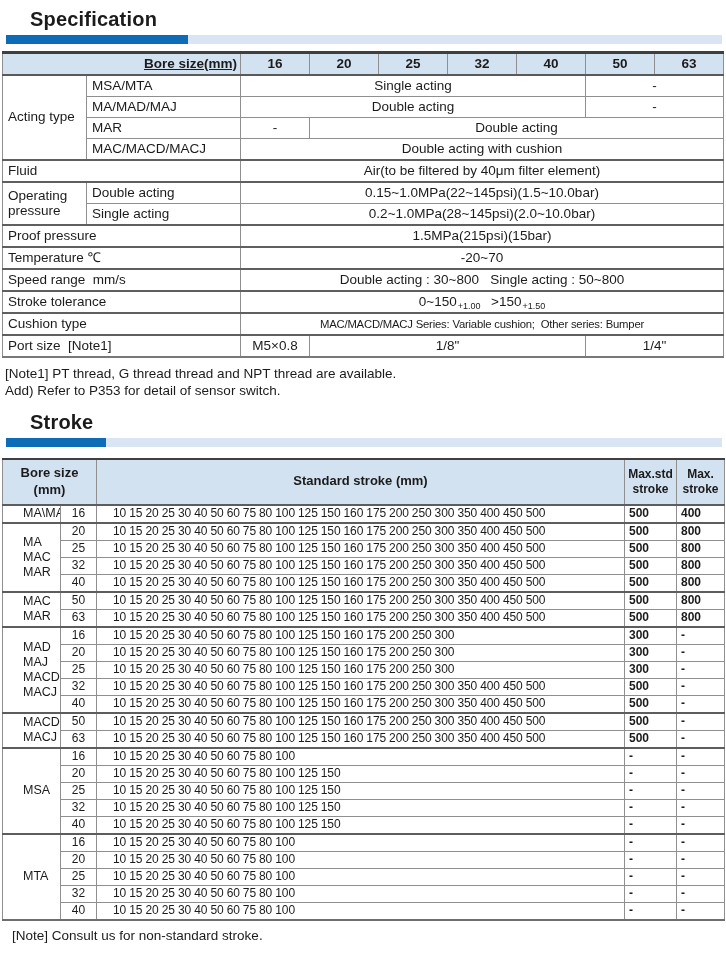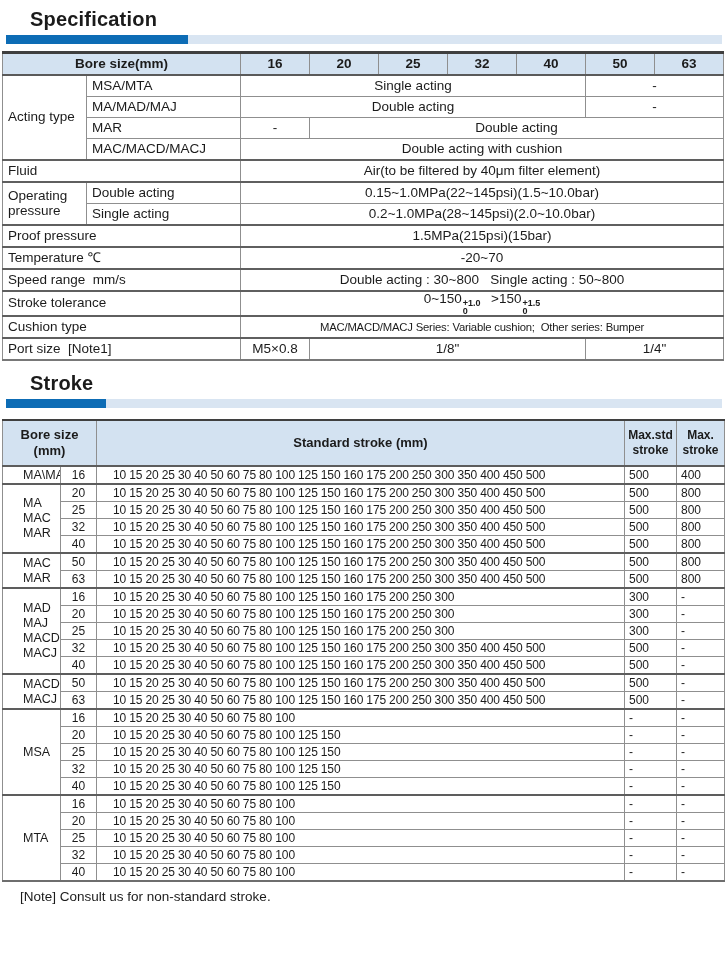--- a/index.html
+++ b/index.html
@@ -11,42 +11,42 @@
   .sec-bar .dk{background:#0d6cb5;height:100%;}
   .sec-bar .lt{background:#d9e5f2;flex:1;height:100%;}
 
   table{border-collapse:collapse;table-layout:fixed;width:722px;margin-left:2px;}
   td,th{border:1px solid #8f8f8f;overflow:hidden;}
 
   
   table.spec{margin-top:7px;border-top:3px solid #3f3f3f;border-bottom:2px solid #787878;}
   .spec td,.spec th{height:20px;font-size:13.5px;line-height:1.1;padding:0 3px;text-align:center;font-weight:normal;}
   .spec tr.hdr th{background:#d3e2f1;font-weight:bold;border-bottom:2px solid #5a5a5a;}
-  .spec tr.hdr th.first{text-align:center;}
+  .spec tr.hdr th.first{text-align:right;text-decoration:underline;}
   .spec td.lab{text-align:left;padding-left:5px;margin-left:22px;}
   .spec td.sub{text-align:left;padding-left:5px;}
   .spec tr.sect td{border-top:2px solid #5f5f5f;}
   .spec td.small{font-size:11.3px;letter-spacing:-.2px;}
   .spec td.pre{white-space:pre;}
-  .stk2{display:inline-flex;flex-direction:column;font-size:9px;line-height:8px;vertical-align:-3px;margin-left:1px;text-align:left;font-weight:bold;}
+  .stk2{display:inline-flex;flex-direction:row;font-size:9px;line-height:8px;vertical-align:-3px;margin-left:1px;text-align:left;font-weight:normal;align-items:flex-end;}
 
   .notes{margin:7px 0 0 5px;font-size:13.5px;line-height:1.28;}
 
   
   table.stk{margin-top:11px;border-top:2px solid #3f3f3f;border-bottom:2px solid #6e6e6e;}
   .stk th{background:#d3e2f1;font-weight:bold;font-size:13px;line-height:1.25;height:42px;text-align:center;white-space:pre-line;}
   .stk th.maxh{font-size:12px;}
   .stk td{height:16px;font-size:12px;line-height:1.05;padding:0 3px;white-space:nowrap;}
   .stk td.series{text-align:left;padding-left:20px;white-space:pre-line;font-size:12.5px;line-height:15px;}
   .stk td.bore{text-align:center;padding:0 1px;}
   .stk td.list{text-align:left;padding-left:16px;letter-spacing:-.15px;}
-  .stk td.mx{text-align:left;padding-left:4px;}
+  .stk td.mx{text-align:left;padding-left:4px;font-weight:bold;}
   .stk tr.g td{border-top:2px solid #5d5d5d;}
 
-  .endnote{margin:7px 0 0 20px;font-size:13.5px;}
+  .endnote{margin:7px 0 0 12px;font-size:13.5px;}
 </style>
 </head>
 <body>
 
 <div class="page">
 
   <div class="sec-head">Specification</div>
   <div class="sec-bar">
     <span class="dk" style="width:182px"></span>
     <span class="lt"></span>
@@ -138,20 +138,24 @@
         </tr>
         <tr class="sect">
           <td colspan="2" class="lab pre">Port size  [Note1]</td>
           <td>M5×0.8</td>
           <td colspan="4">1/8"</td>
           <td colspan="2">1/4"</td>
         </tr>
       </tbody>
   </table>
 
+  <div class="notes">
+    <div>[Note1] PT thread, G thread thread and NPT thread are available.</div>
+    <div>Add) Refer to P353 for detail of sensor switch.</div>
+  </div>
 
   <div class="sec-head" style="padding-top:10px">Stroke</div>
   <div class="sec-bar">
     <span class="dk" style="width:100px"></span>
     <span class="lt"></span>
   </div>
 
   <table class="stk">
     <colgroup>
       <col style="width:58px">

